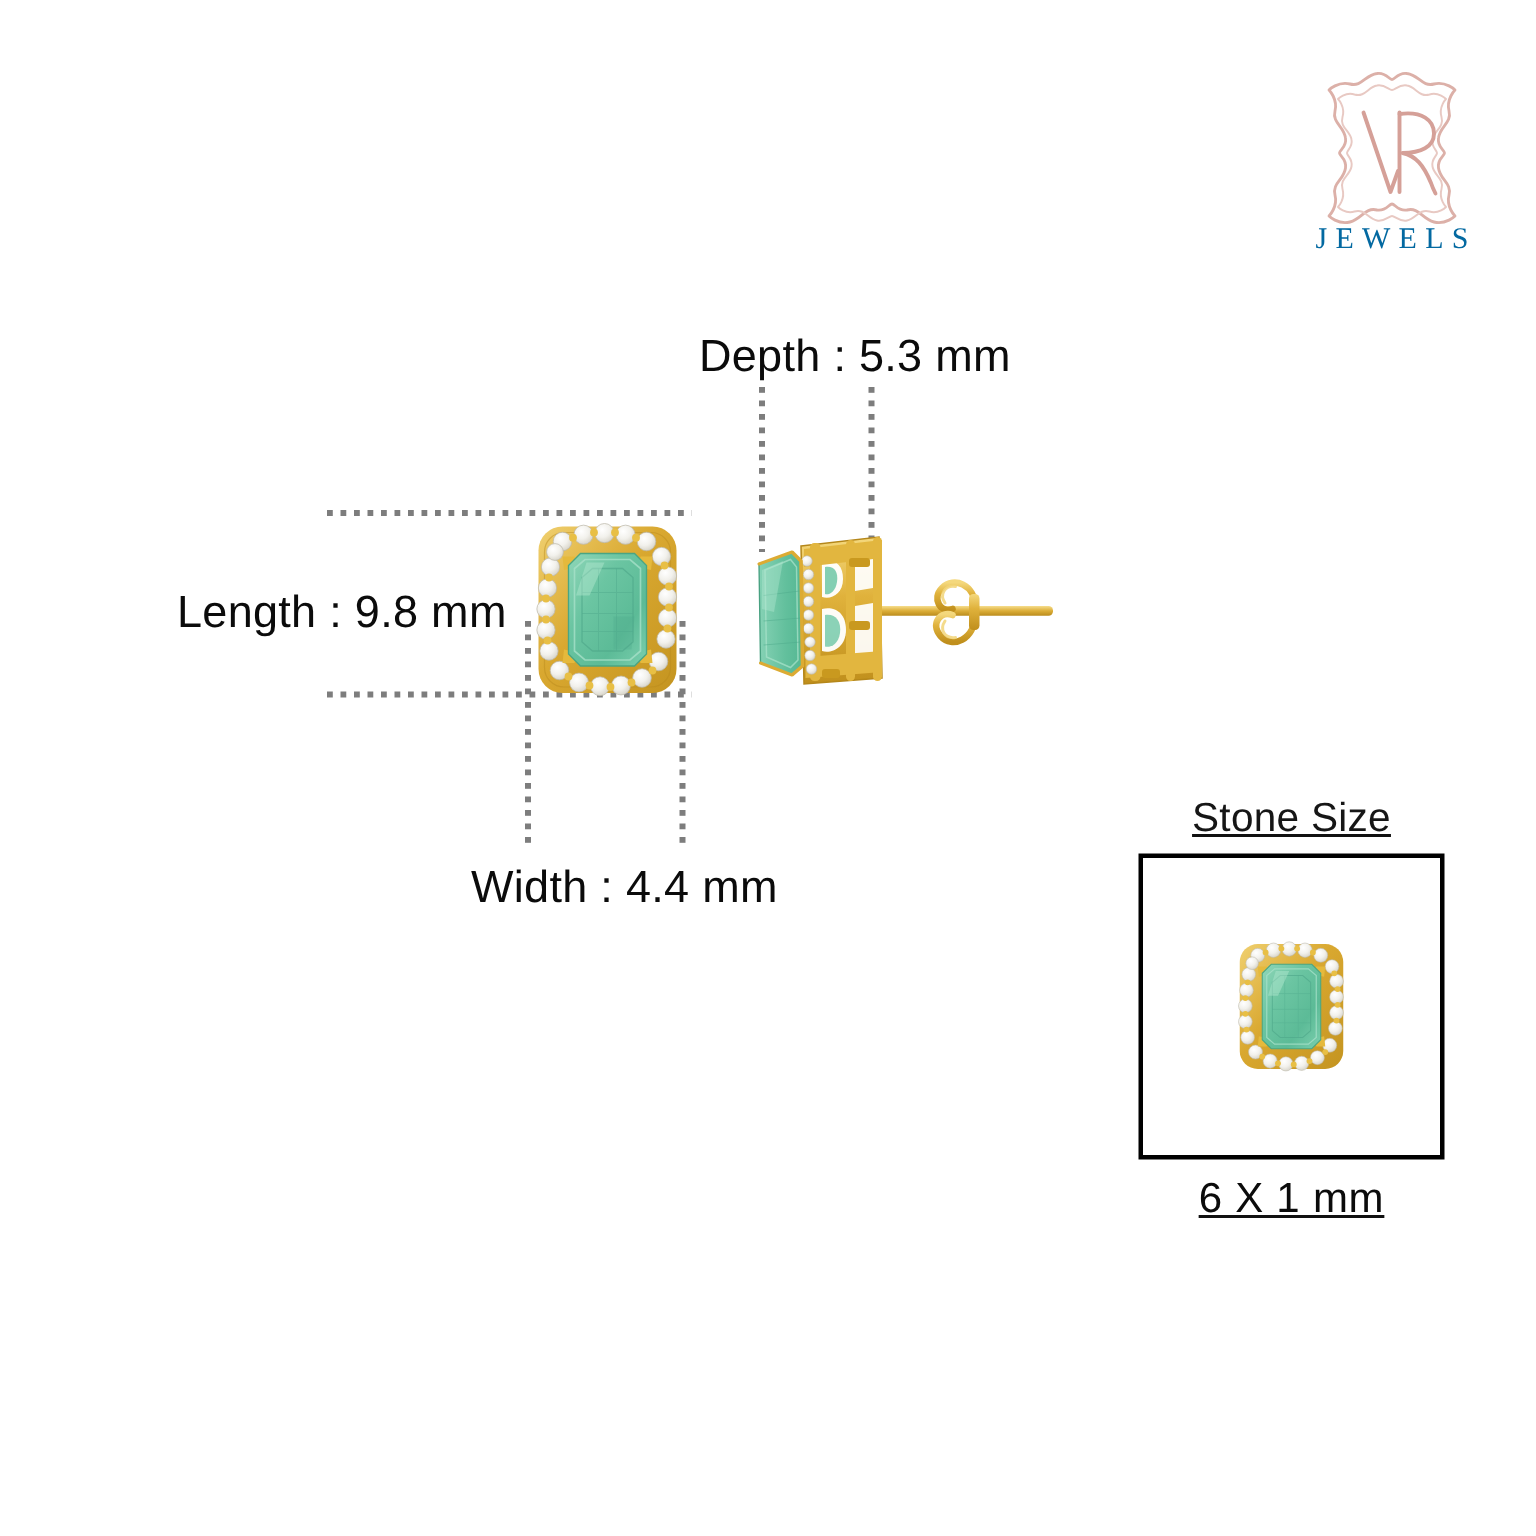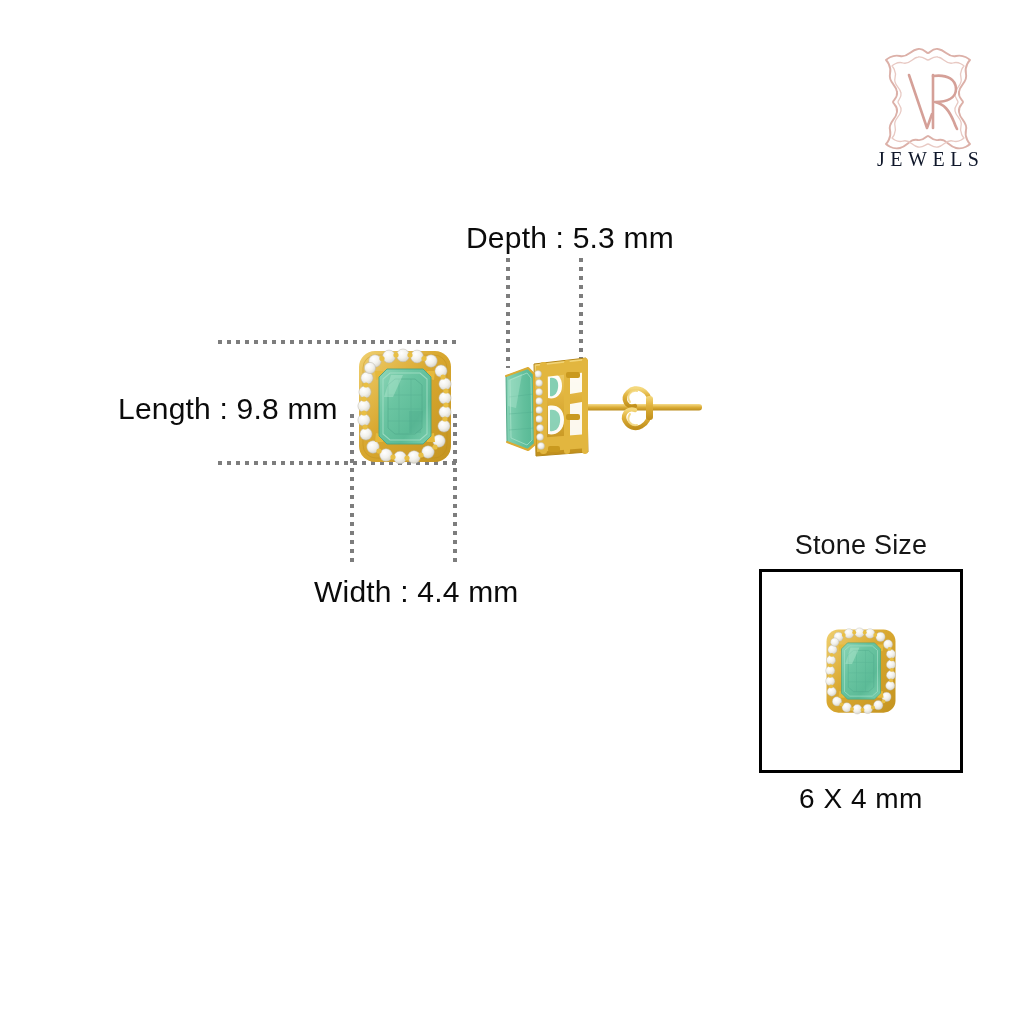--- a/index.html
+++ b/index.html
@@ -43,21 +43,21 @@
   .brand-name {
     position: absolute;
     left: 0;
     top: 104px;
     width: 144px;
     text-align: center;
     font-family: "Liberation Serif", serif;
     font-size: 20px;
     letter-spacing: 5.5px;
     text-indent: 5.5px;
-    color: #0f172a;
+    color: #0369a1;
   }
 
   
   .dim-label {
     position: absolute;
     font-family: "Liberation Sans", sans-serif;
     font-size: 30px;
     color: #0b0b0b;
     white-space: nowrap;
     letter-spacing: 0.2px;
@@ -105,20 +105,21 @@
     width: 206px;
     height: 112px;
   }
 
   
   .stone-panel {
     position: absolute;
     left: 759px;
     top: 530px;
     width: 228px;
+    text-decoration: underline;
   }
   .stone-title {
     width: 204px;
     text-align: center;
     font-size: 27px;
     font-weight: 400;
     color: #161616;
     margin-bottom: 8px;
     letter-spacing: 0.2px;
   }
@@ -434,16 +435,16 @@
             <line x1="31" y1="46" x2="65" y2="46"></line>
             <line x1="31" y1="60" x2="65" y2="60"></line>
             <line x1="31" y1="72" x2="65" y2="72"></line>
             <line x1="42" y1="30" x2="42" y2="85"></line>
             <line x1="54" y1="30" x2="54" y2="85"></line>
           </g>
           <path d="M34 26 L46 26 L36 48 L27 48 Z" fill="#b3e8d0" opacity="0.45"></path>
         </svg>
       </div>
     </div>
-    <div class="stone-caption">6 X 4 mm</div>
+    <div class="stone-caption">6 X 1 mm</div>
   </div>
 
 </div>
 
 </body></html>

